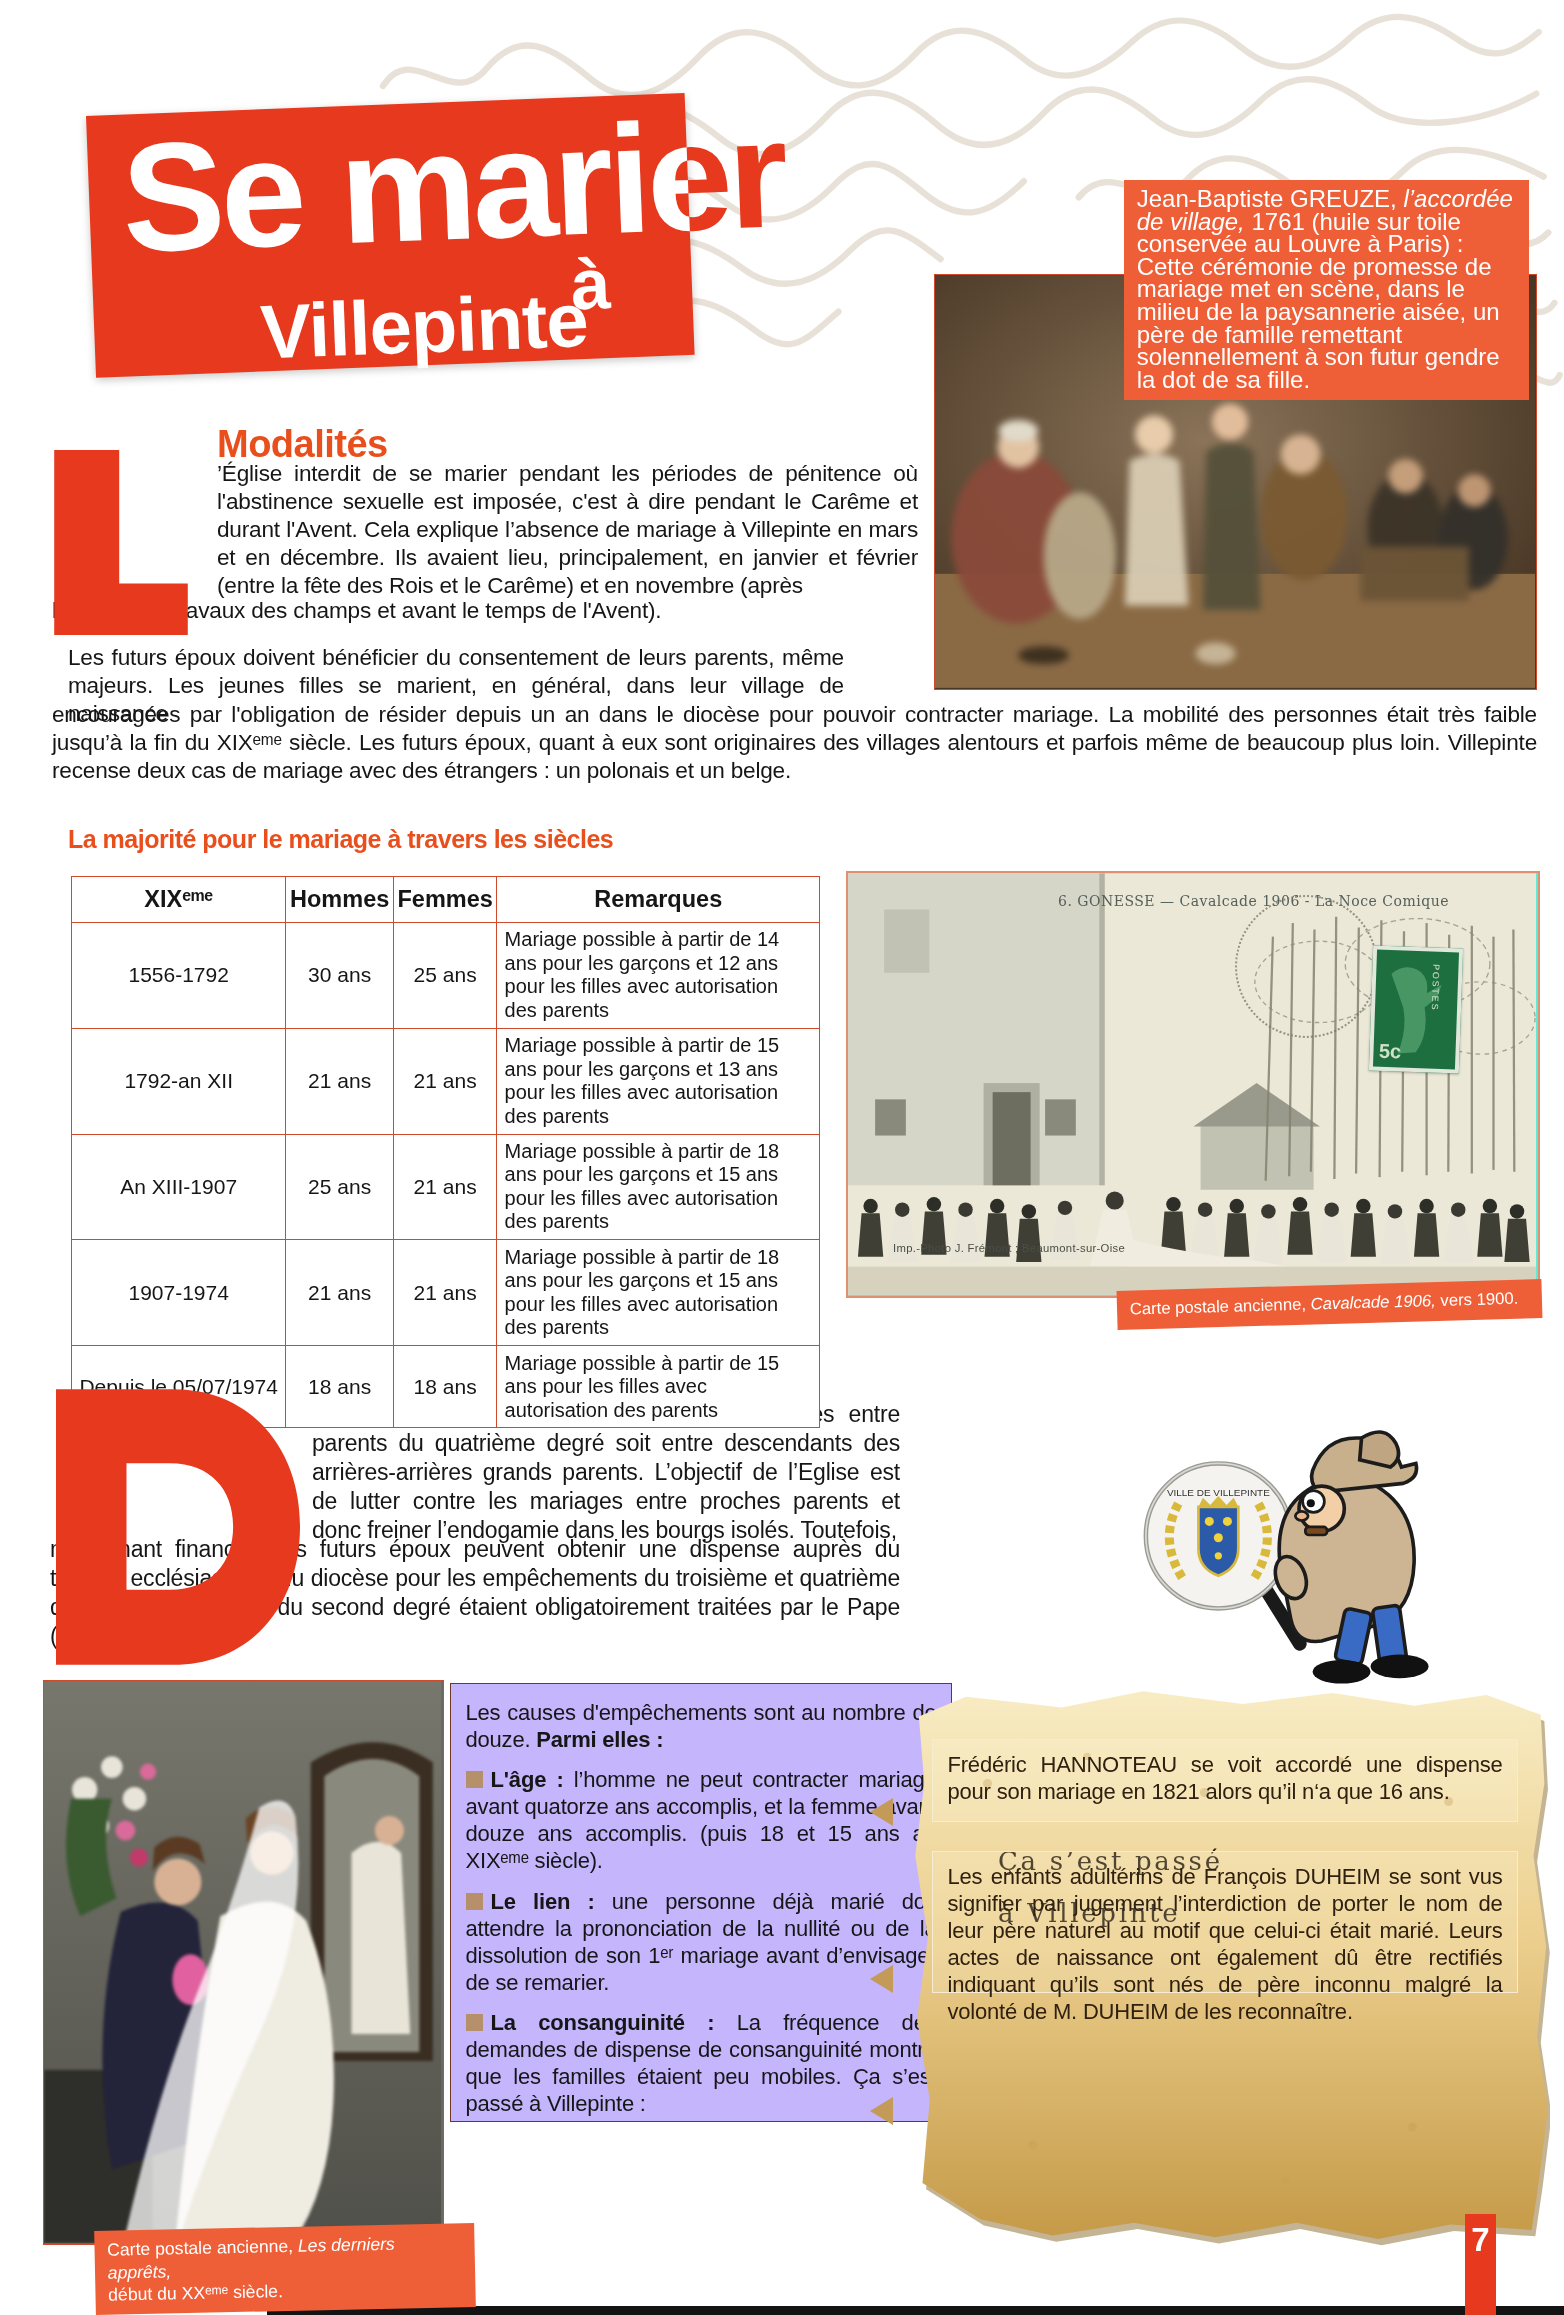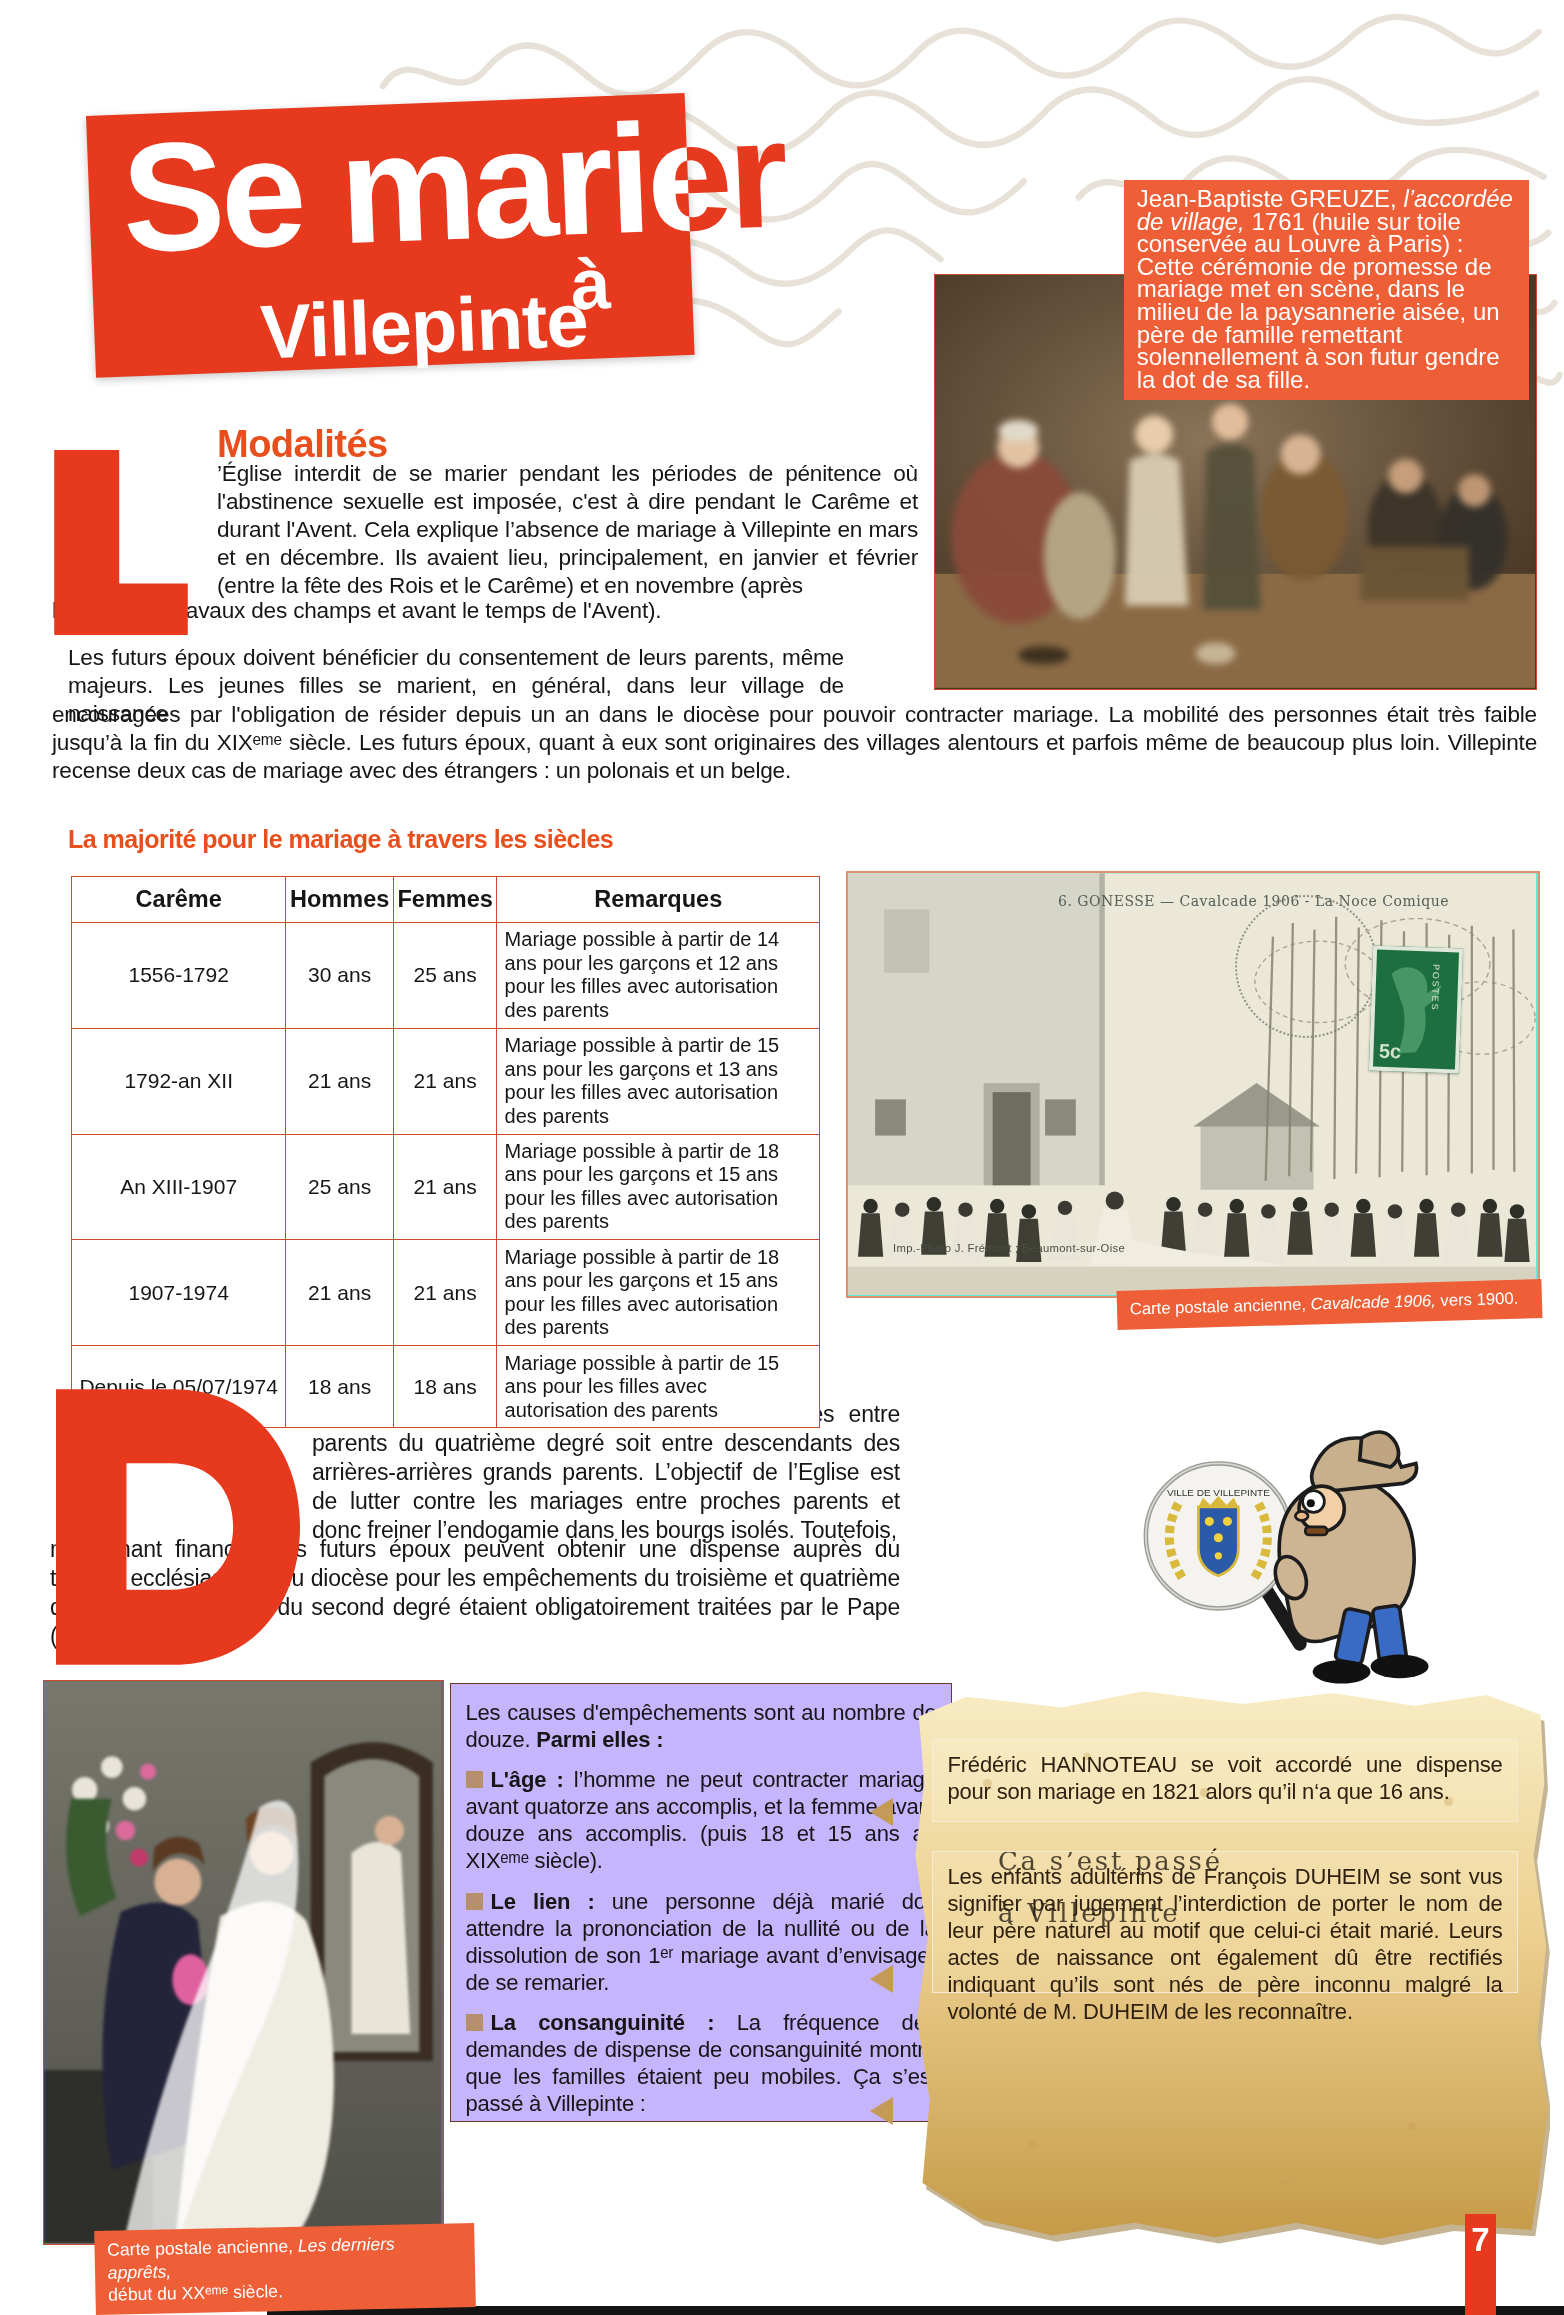--- a/index.html
+++ b/index.html
@@ -164,21 +164,21 @@
   <div id="majorite-head" class="red-head" data-name="majorite-heading">La majorité pour le mariage à travers les siècles</div>
   <table class="age-table" data-name="marriage-age-table">
     <colgroup>
         <col style="width:219px">
         <col style="width:100px">
         <col style="width:100px">
         <col style="width:331px">
       </colgroup>
     <thead>
       <tr data-name="table-header-row">
-        <th data-name="col-periode">Carême</th>
+        <th data-name="col-periode">XIXᵉᵐᵉ</th>
         <th data-name="col-hommes">Hommes</th>
         <th data-name="col-femmes">Femmes</th>
         <th data-name="col-remarques">Remarques</th>
       </tr>
     </thead>
     <tbody>
       <tr data-name="table-row">
         <td class="c" data-name="cell-periode">1556-1792</td>
         <td class="c" data-name="cell-hommes">30 ans</td>
         <td class="c" data-name="cell-femmes">25 ans</td>

